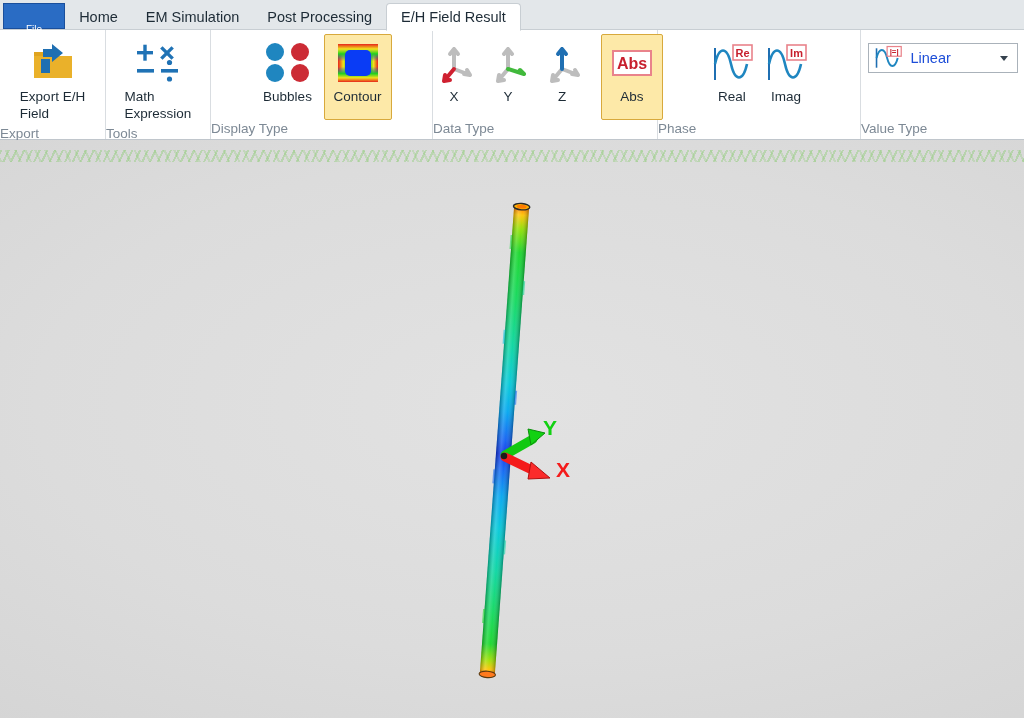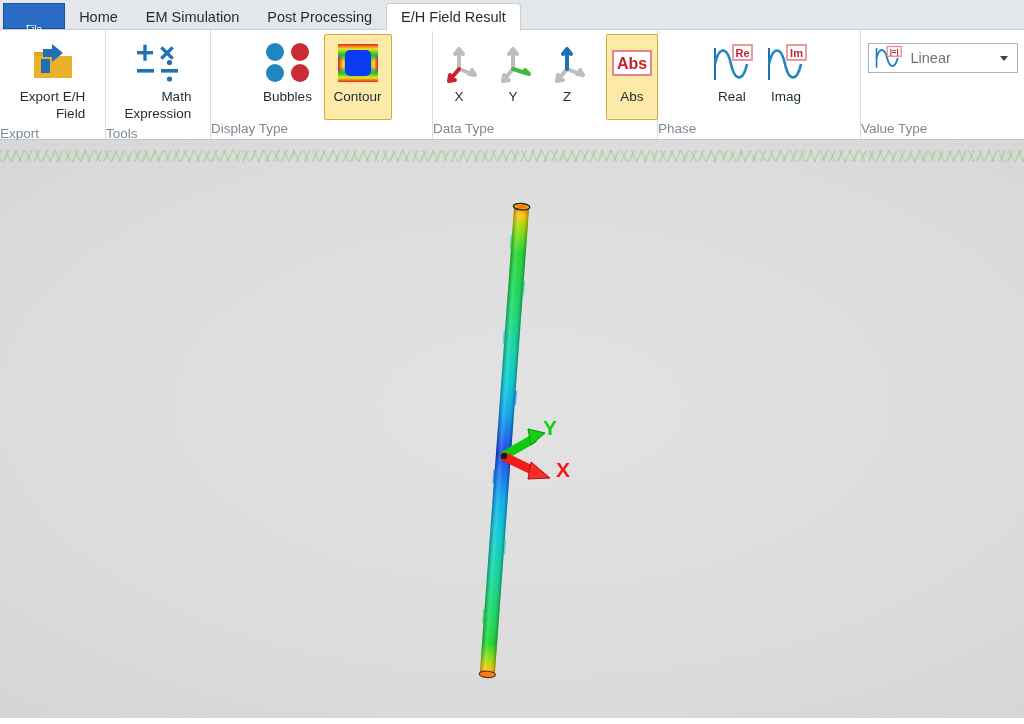--- a/index.html
+++ b/index.html
@@ -115,49 +115,49 @@
   }
   .rbtn .icon {
     height: 46px;
     display: flex;
     align-items: center;
     justify-content: center;
   }
   .rbtn .lbl {
     font-size: 13.5px;
     color: #1d2b36;
-    text-align: right;
+    text-align: left;
     line-height: 17px;
     margin-top: 2px;
     white-space: pre-line;
   }
   .rbtn.selected {
     background: #fde9a8;
     border: 1px solid #d8a93c;
   }
   .rbtn.wide { width: 92px; }
   .rbtn.narrow { width: 54px; }
-  .rbtn.abs { width: 52px; min-height: 86px; margin-left: 12px; }
+  .rbtn.abs { width: 62px; min-height: 86px; margin-left: 12px; }
 
   
   .combo {
     display: flex;
     align-items: center;
     width: 150px;
     height: 30px;
     border: 1px solid #aab2ba;
     background: #ffffff;
     box-sizing: border-box;
     margin-top: 9px;
     padding: 0 4px 0 4px;
   }
   .combo .ctext {
     flex: 1;
     font-size: 14.5px;
-    color: #737373;
+    color: #1d4ed8;
     padding-left: 8px;
   }
   .combo .carrow {
     width: 0; height: 0;
     border-left: 4.5px solid transparent;
     border-right: 4.5px solid transparent;
     border-top: 5.5px solid #35424e;
     margin-right: 5px;
   }
 

